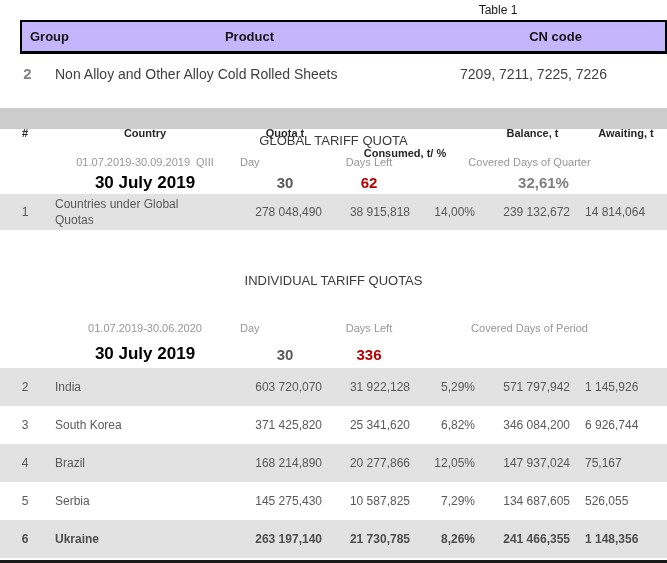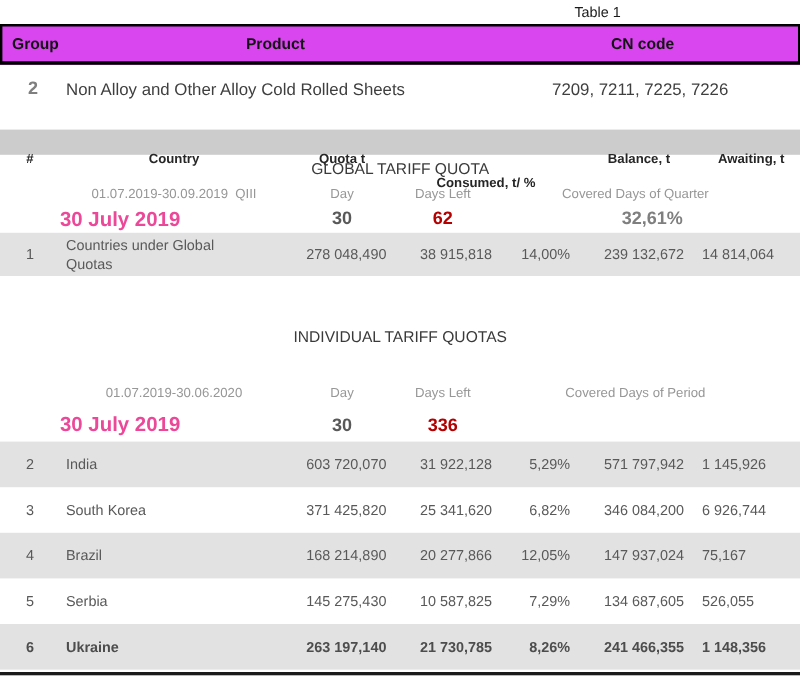--- a/index.html
+++ b/index.html
@@ -7,22 +7,22 @@
   body { font-family:"Liberation Sans", sans-serif; color:#595959; }
   .page { width:667px; height:563px; display:flex; flex-direction:column; background:#fff; }
 
   
   .caption-row { height:22px; position:relative; }
   .caption-row .caption { position:absolute; left:498px; top:3px; transform:translateX(-50%);
     font-size:12px; color:#1a1a1a; white-space:nowrap; }
 
   
   .grid-a { display:grid; grid-template-columns:55px 345px 267px; align-items:center; }
-  .tablea-header { height:36px; background:#d946ef; border:2px solid #000; border-bottom-width:3px;
-    font-weight:bold; font-size:13px; color:#141414; }
+  .tablea-header { height:36px; background:#c4b5fd; border:2px solid #000; border-bottom-width:3px;
+    font-weight:bold; font-size:13px; color:#141414;margin-left:20px; }
   .tablea-header .h-group { padding-left:8px; text-align:left; }
   .tablea-header .h-center { text-align:center; }
   .tablea-row { height:42px; font-size:14px; color:#3f3f3f; }
   .tablea-row .a-num { text-align:center; font-weight:bold; font-size:15px; color:#7f7f7f; }
   .tablea-row .a-cn { text-align:center; }
 
   .spacer-16 { height:16px; }
   .spacer-43 { height:43px; }
   .spacer-2  { height:2px; }
 
@@ -35,28 +35,28 @@
 
   .section-title { height:25px; display:flex; align-items:center; justify-content:center;
     font-size:13px; color:#3a3a3a; }
   .section-title.individual { height:22px; }
 
   .sub-row { font-size:11px; color:#979797; }
   .sub-row.g { height:21px; }
   .sub-row.i { height:26px;margin-top:26px; }
   .sub-period { grid-column:2; text-align:center; white-space:nowrap; }
   .sub-period .suffix { margin-left:6px;margin-top:18px; }
-  .sub-day { grid-column:3; text-align:center; }
+  .sub-day { grid-column:3; }
   .sub-daysleft { grid-column:4; text-align:center; padding-right:12px; }
   .sub-covered { grid-column:5 / span 3; text-align:center; padding-right:28px; }
 
   .bold-row { font-weight:bold; }
   .bold-row.g { height:24px; }
   .bold-row.i { height:30px; }
-  .bold-date { grid-column:2; text-align:left; font-size:17px; color:#ec4899; white-space:nowrap; }
+  .bold-date { grid-column:2; text-align:center; font-size:17px; color:#000000; white-space:nowrap; }
   .bold-day { grid-column:3; text-align:center; font-size:15px; color:#595959; }
   .bold-daysleft { grid-column:4; text-align:center; font-size:15px; color:#b30000; padding-right:12px; }
   .bold-covered { grid-column:5 / span 3; text-align:center; font-size:15px; color:#7f7f7f; }
 
   .data-row { font-size:12px; color:#595959; }
   .data-row.h39 { height:39px; }
   .data-row.h41 { height:41px; }
   .data-row.striped { background:#e2e2e2; }
   .data-row.bold { font-weight:bold; color:#4d4d4d; }
   .c-num { text-align:center; }

